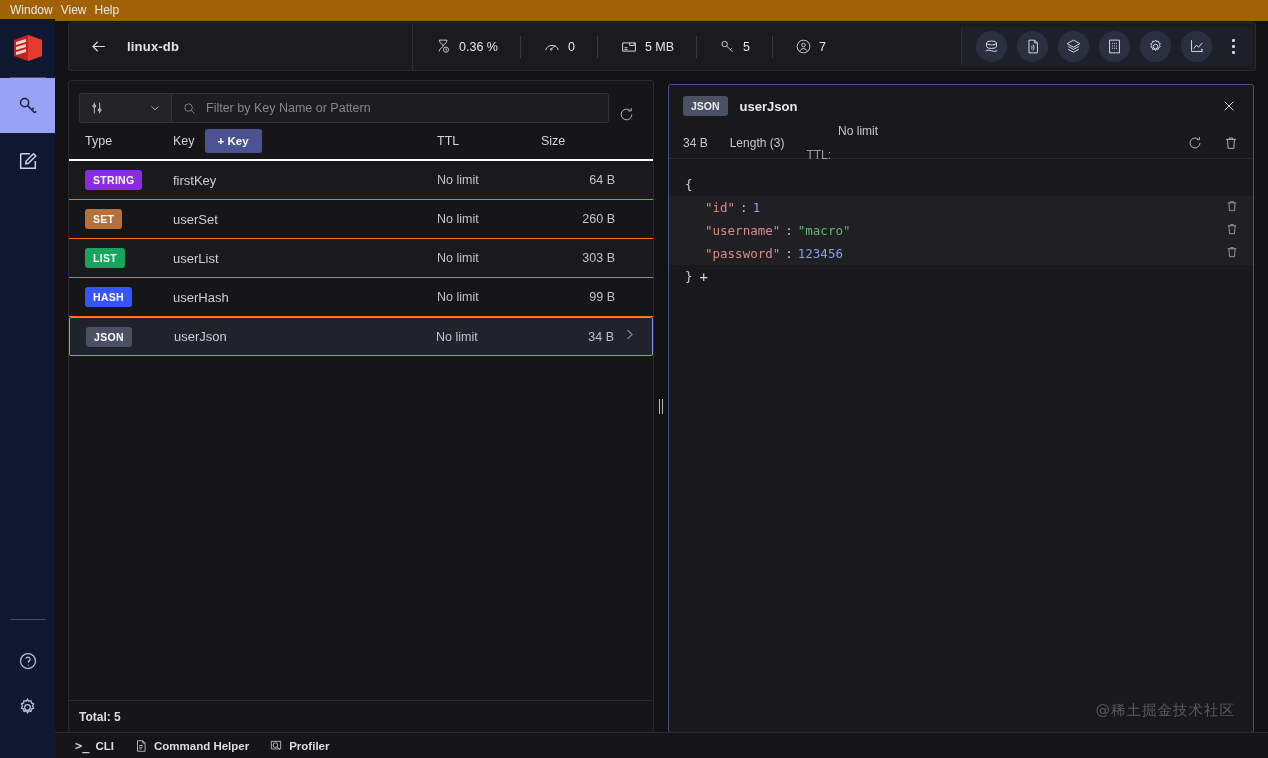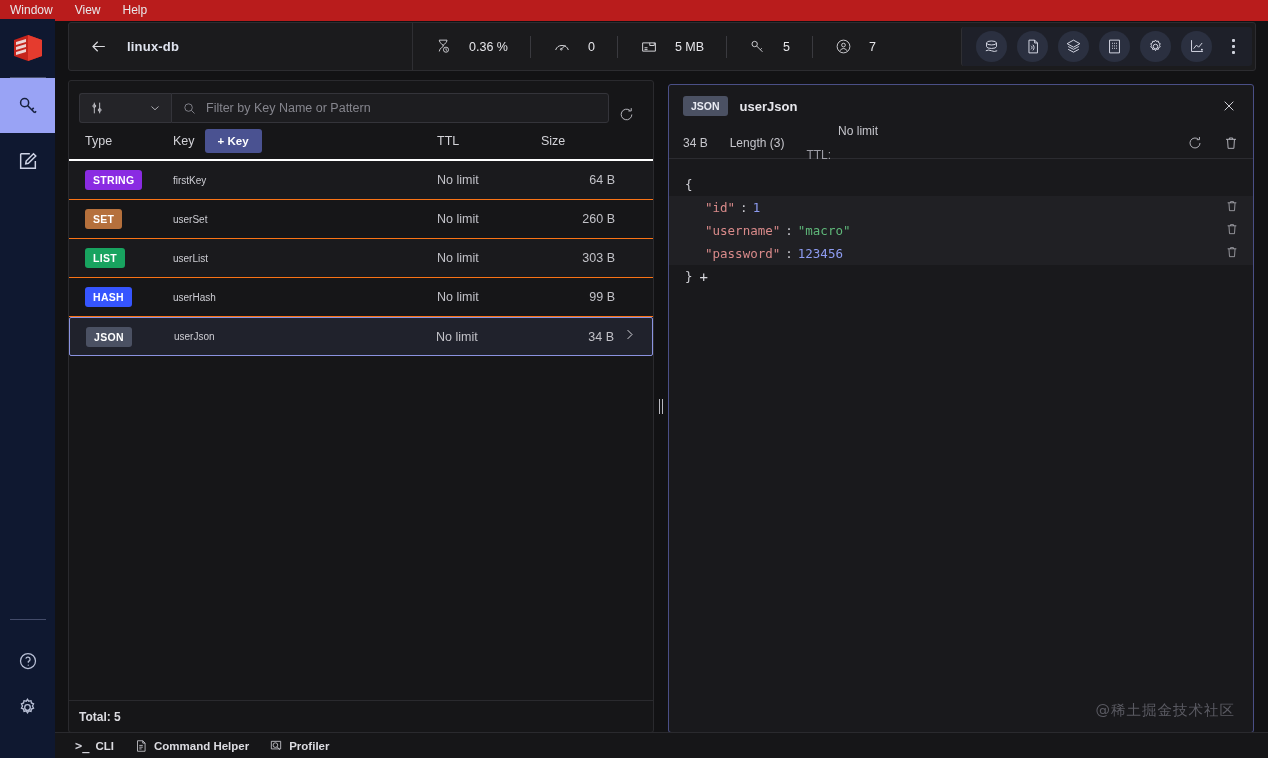--- a/index.html
+++ b/index.html
@@ -6,22 +6,22 @@
   html, body {
     width: 1268px; height: 758px;
     background: #0d0d0f;
     font-family: "Liberation Sans", sans-serif;
     overflow: hidden;
   }
   .app { position: relative; width: 1268px; height: 758px; background: #121214; }
 
   
   .menubar {
-    height: 21px; background: #b91c1c; display: flex; align-items: center;
-    padding-left: 6px; gap: 14px;
+    height: 21px; background: #a16207; display: flex; align-items: center;
+    padding-left: 6px; 
   }
   .menubar .mi { font-size: 12px; color: #e8e8ea; padding: 0 4px; line-height: 19px; }
 
   
   .rail {
     position: absolute; left: 0; top: 19px; width: 55px; height: 739px;
     background: #0f1830; display: flex; flex-direction: column; align-items: center;
   }
   .rail .logo { margin-top: 12px; width: 34px; height: 34px; display:flex; align-items:center; justify-content:center; }
   .rail .divider { width: 36px; height: 1px; background: #4a5270; margin: 12px 0 0 0; }
@@ -42,21 +42,21 @@
     background: #1b1b1d; border: 1px solid #2c2c30; border-radius: 3px;
     display: flex; align-items: stretch;
   }
   .db-block { width: 344px; display: flex; align-items: center; gap: 18px; padding-left: 18px;
               border-right: 1px solid #2f2f33; }
   .back-btn { width: 22px; height: 22px; display:flex; align-items:center; justify-content:center; cursor: pointer; }
   .back-btn svg { stroke: #dadade; fill:none; stroke-width:1.5; }
   .db-name { font-size: 13px; color: #dfe3ee; font-weight: 700; letter-spacing: .2px; }
 
   .metrics { display: flex; align-items: center; flex: 1; }
-  .metric { display: flex; align-items: center; gap: 17px; padding: 0 22px; height: 100%; }
+  .metric { display: flex; align-items: center; gap: 7px; padding: 0 22px; height: 100%; }
   .metric .mv { font-size: 12.5px; color: #e6e6ea; }
   .metric svg { stroke: #d6d6da; fill: none; stroke-width: 1.3; }
   .msep { width: 1px; height: 22px; background: #3a3a3f; }
 
   .actions {
     display: flex; align-items: center; gap: 10px; padding: 0 10px 0 14px;
     border-left: 1px solid #2f2f33; background: #1e2029; border-radius: 3px; margin: 4px 3px 4px 0;
   }
   .abtn { width: 31px; height: 31px; border-radius: 50%; background: #2b3040;
           display:flex; align-items:center; justify-content:center; cursor:pointer; }
@@ -110,21 +110,21 @@
     border-bottom: 1px solid #f97316; cursor: pointer; position: relative;
   }
   .krow:nth-child(odd) { background: #1a1a1d; }
   .krow:nth-child(even) { background: #161618; }
   .krow.selected { background: #20222c; border: 1px solid #8b93e0; border-radius: 2px; }
   .kc-type { width: 96px; padding-left: 8px; }
   .badge {
     display: inline-block; font-size: 10.5px; font-weight: 700; color: #fff;
     padding: 4px 8px; border-radius: 3px; letter-spacing: .3px;
   }
-  .kc-key { flex: 1; font-size: 10px; color: #cdcdd3; }
+  .kc-key { flex: 1; font-size: 13px; color: #cdcdd3; }
   .kc-ttl { width: 104px; font-size: 12.5px; color: #c2c2c8; }
   .kc-size { width: 74px; font-size: 12.5px; color: #c2c2c8; text-align: right; }
   .kc-arrow { width: 30px; text-align:center; }
   .kc-arrow svg { stroke: #d6d6dc; fill:none; stroke-width:1.6; }
 
   .total-bar {
     height: 32px; border-top: 1px solid #2a2a2e; display: flex; align-items: center;
     padding-left: 10px; font-size: 12px; color: #dcdce1; font-weight: 700;
   }
 

